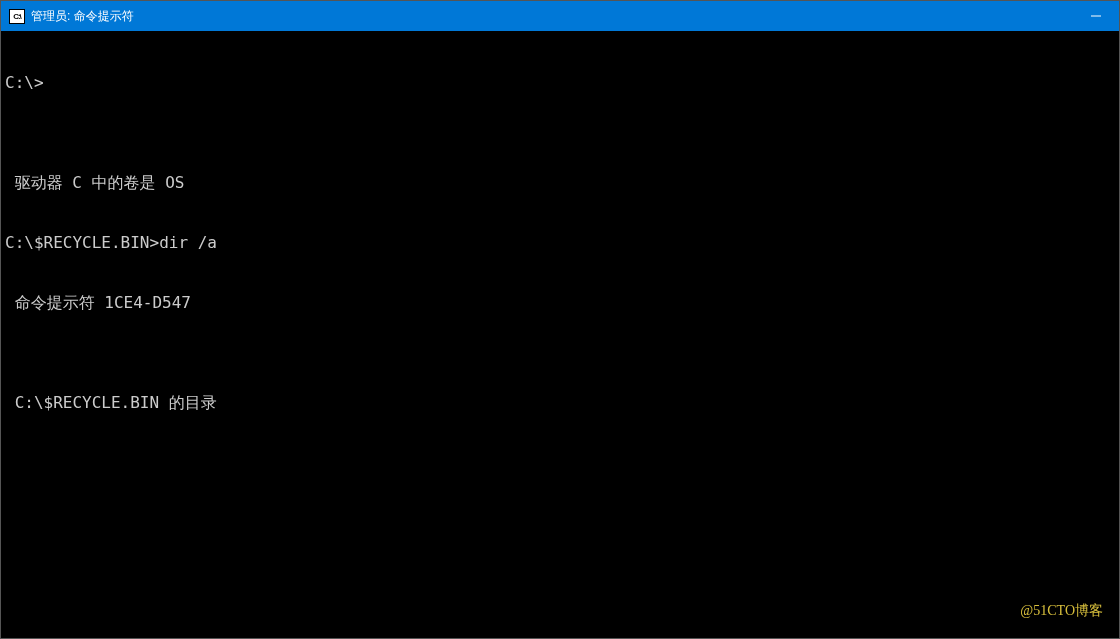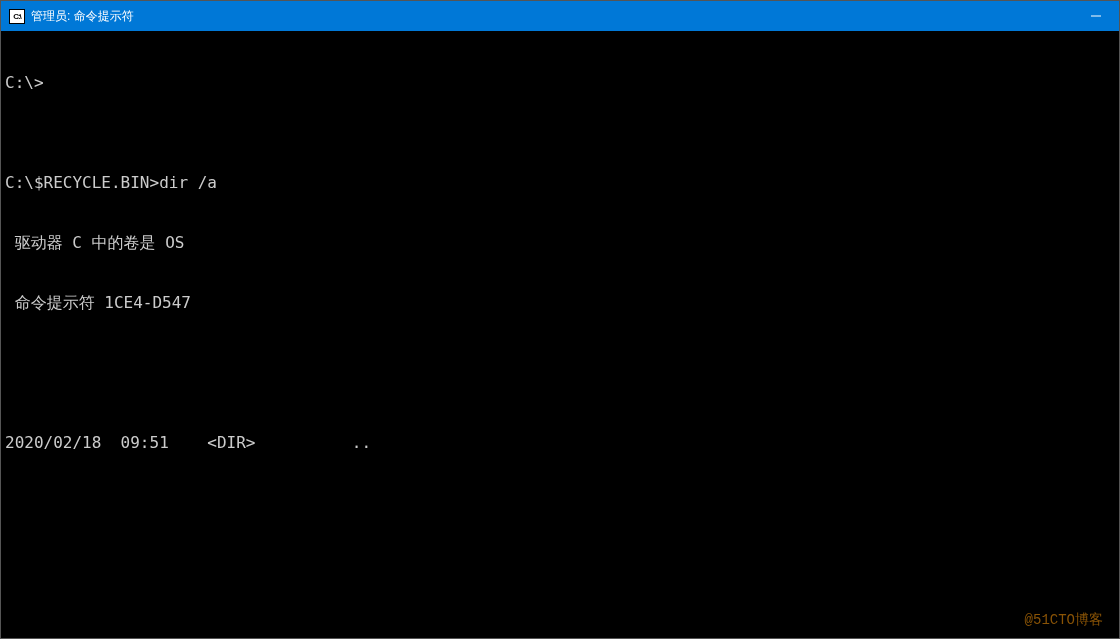--- a/index.html
+++ b/index.html
@@ -48,23 +48,23 @@
       padding: 2px 4px;
       white-space: pre;
       font-family: "NSimSun", "SimSun", Consolas, monospace;
       overflow: hidden;
       position: relative;
     }
     .terminal-line { white-space: pre; }
     .watermark {
       position: absolute;
       right: 16px;
-      bottom: 8px;
-      color: #a16207;
-      font-family: Liberation Mono, monospace;
+      bottom: 17px;
+      color: #fde047;
+      font-family: Liberation Serif, serif;
       font-size: 14px;
       opacity: 0.85;
       pointer-events: none;
     }
   </style>
 </head>
 <body>
 
 <div class="window">
 
@@ -78,26 +78,26 @@
         <svg width="10" height="10" viewBox="0 0 10 10">
             <line x1="0" y1="5" x2="10" y2="5" stroke="#fff" stroke-width="1"></line>
           </svg>
       </div>
     </div>
   </div>
 
   <div class="terminal">
     <div class="terminal-line">C:\&gt;</div>
     <div class="terminal-line"></div>
+    <div class="terminal-line"> 驱动器 C 中的卷是 OS</div>
     <div class="terminal-line">C:\$RECYCLE.BIN&gt;dir /a</div>
-    <div class="terminal-line"> 驱动器 C 中的卷是 OS</div>
     <div class="terminal-line"> 命令提示符 1CE4-D547</div>
     <div class="terminal-line"></div>
+    <div class="terminal-line"> C:\$RECYCLE.BIN 的目录</div>
     <div class="terminal-line"></div>
-    <div class="terminal-line">2020/02/18  09:51    &lt;DIR&gt;          ..</div>
     
     
     
     
     
     <div class="terminal-line"></div>
     
 
     <div class="watermark">@51CTO博客</div>
   </div>

